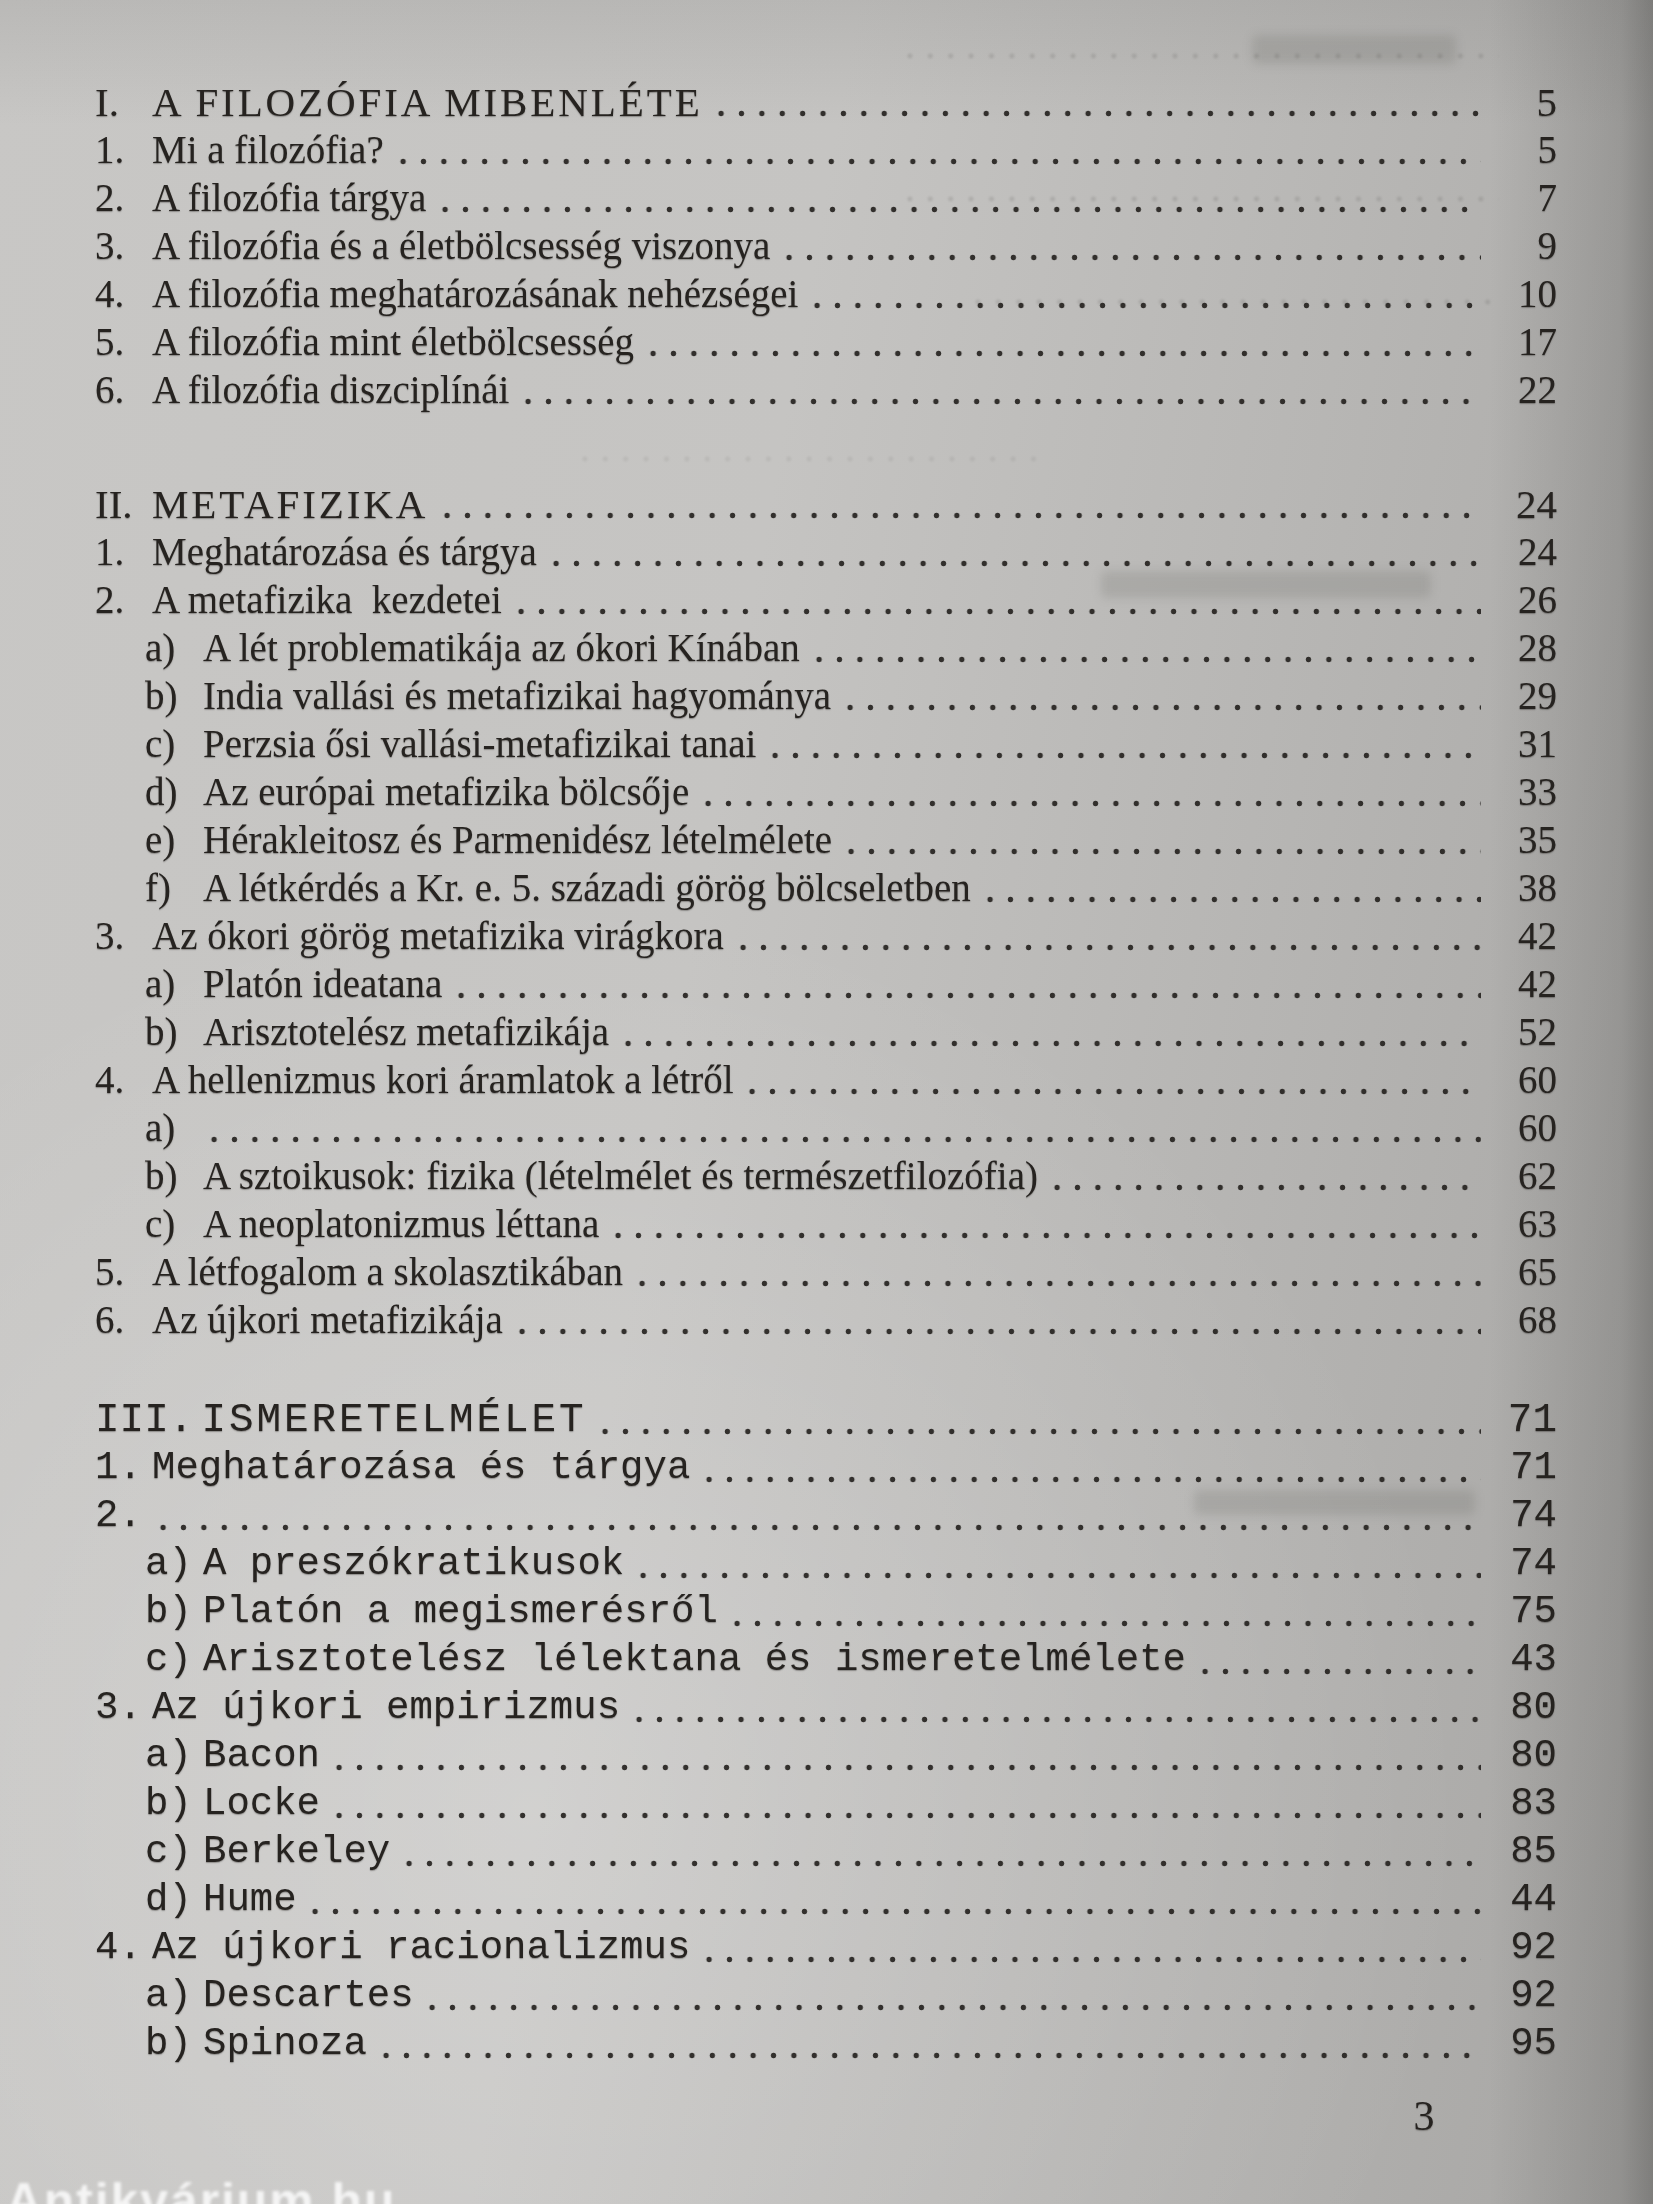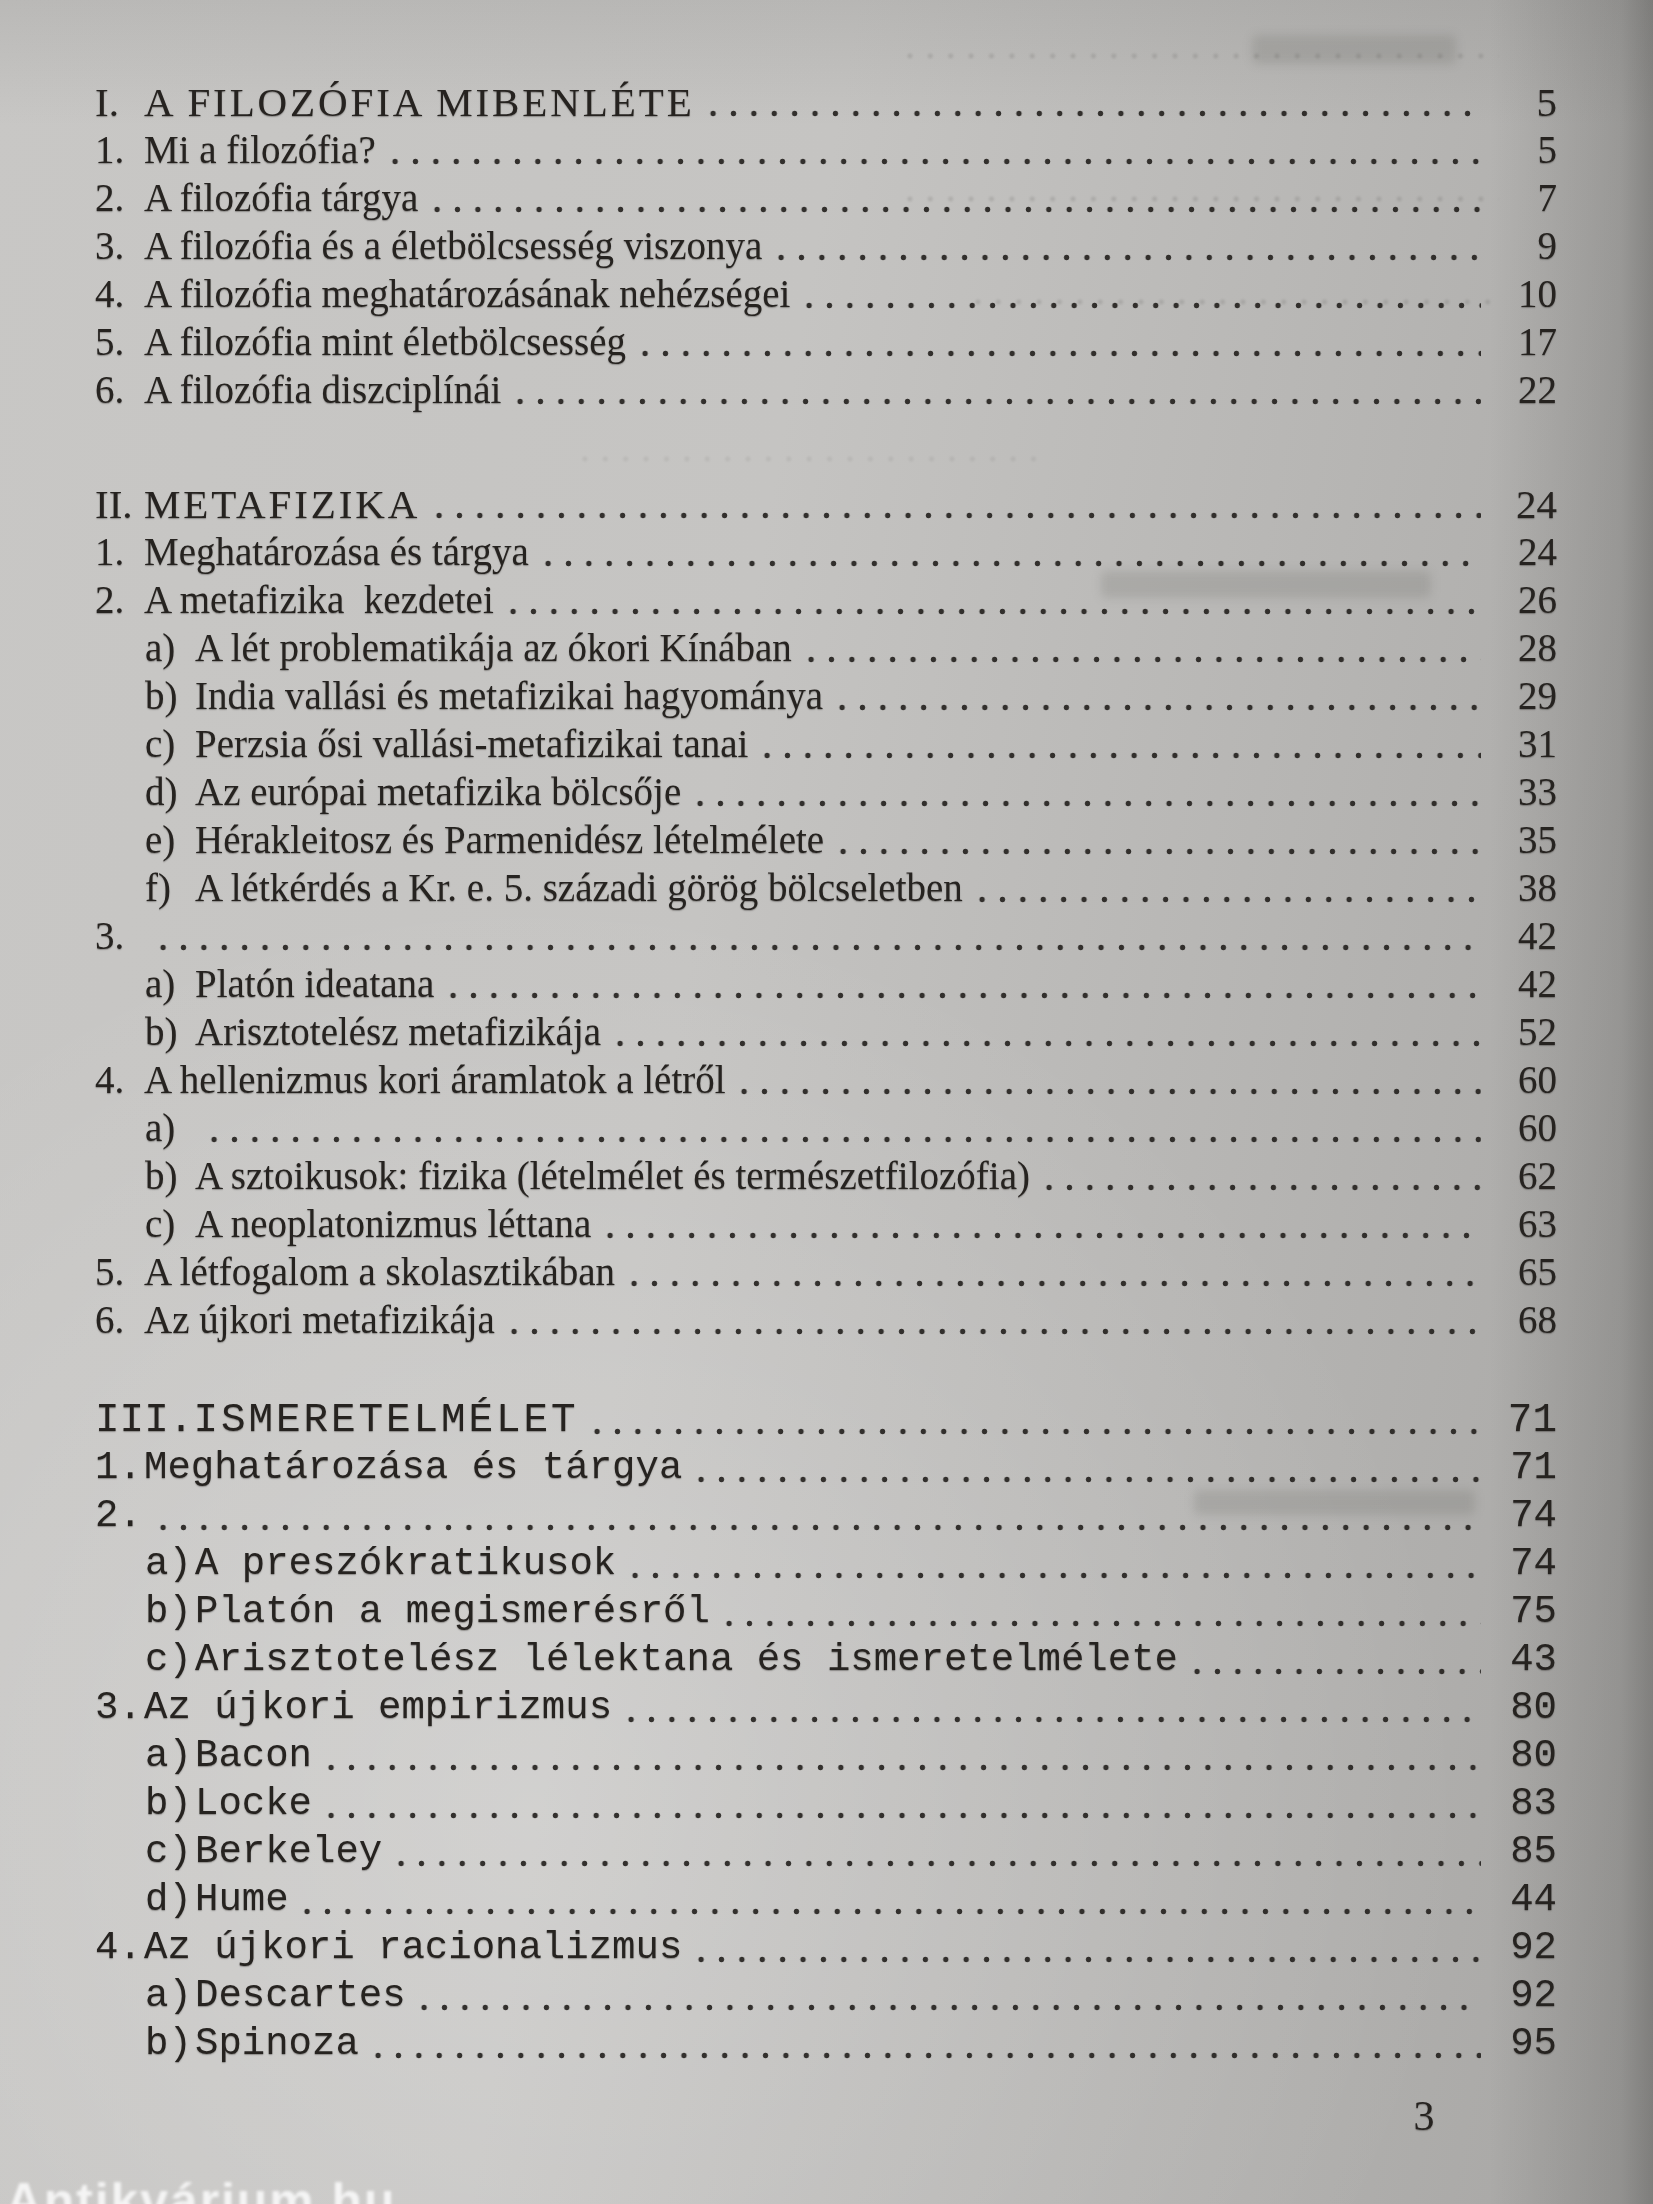--- a/index.html
+++ b/index.html
@@ -14,21 +14,21 @@
       linear-gradient(100deg, #c8c7c5 0%, #c5c4c2 42%, #b3b2b0 76%, #a7a6a4 100%);
   }
   .toc{
     position:absolute;left:95px;right:97px;top:78px;
     text-shadow:0 0.5px 1.2px rgba(38,35,32,0.38);
   }
   #toc .section:nth-child(2){margin-top:66px;}
   #toc .section:nth-child(3){margin-top:52px;font-family:Liberation Mono, monospace;}
   .row{display:flex;height:48px;line-height:48px;font-size:39px;white-space:pre;}
   .row .num{flex:none;width:49px;}
-  .row .title{flex:none;}
+  .row .title{flex:none;margin-left:8px;}
   .row .leader{
     flex:1 1 19.4px;min-width:19.4px;height:48px;margin-left:5.8px;margin-right:7.8px;
     background-image:radial-gradient(circle at 3.4px 3.4px, rgba(38,35,32,0.92) 2.3px, rgba(38,35,32,0) 3.1px);
     background-size:20.4px 6.8px;background-repeat:repeat-x;
     background-position:left 9.7px bottom 9.7px;
   }
   .row .page-col{flex:none;width:68px;text-align:right;}
   .row.l0{font-size:41px;}
   .row.l0 .num{width:auto;min-width:49px;}
   .row.l0 .title{letter-spacing:2.9px;}
@@ -173,20 +173,21 @@
 
   <div class="row l2">
     <span class="num">f)</span>
     <span class="title">A létkérdés a Kr. e. 5. századi görög bölcseletben</span>
     <span class="leader"></span>
     <span class="page-col">38</span>
   </div>
 
   <div class="row l1">
     <span class="num">3.</span>
+    <span class="title">Az ókori görög metafizika virágkora</span>
     <span class="leader"></span>
     <span class="page-col">42</span>
   </div>
 
   <div class="row l2">
     <span class="num">a)</span>
     <span class="title">Platón ideatana</span>
     <span class="leader"></span>
     <span class="page-col">42</span>
   </div>

